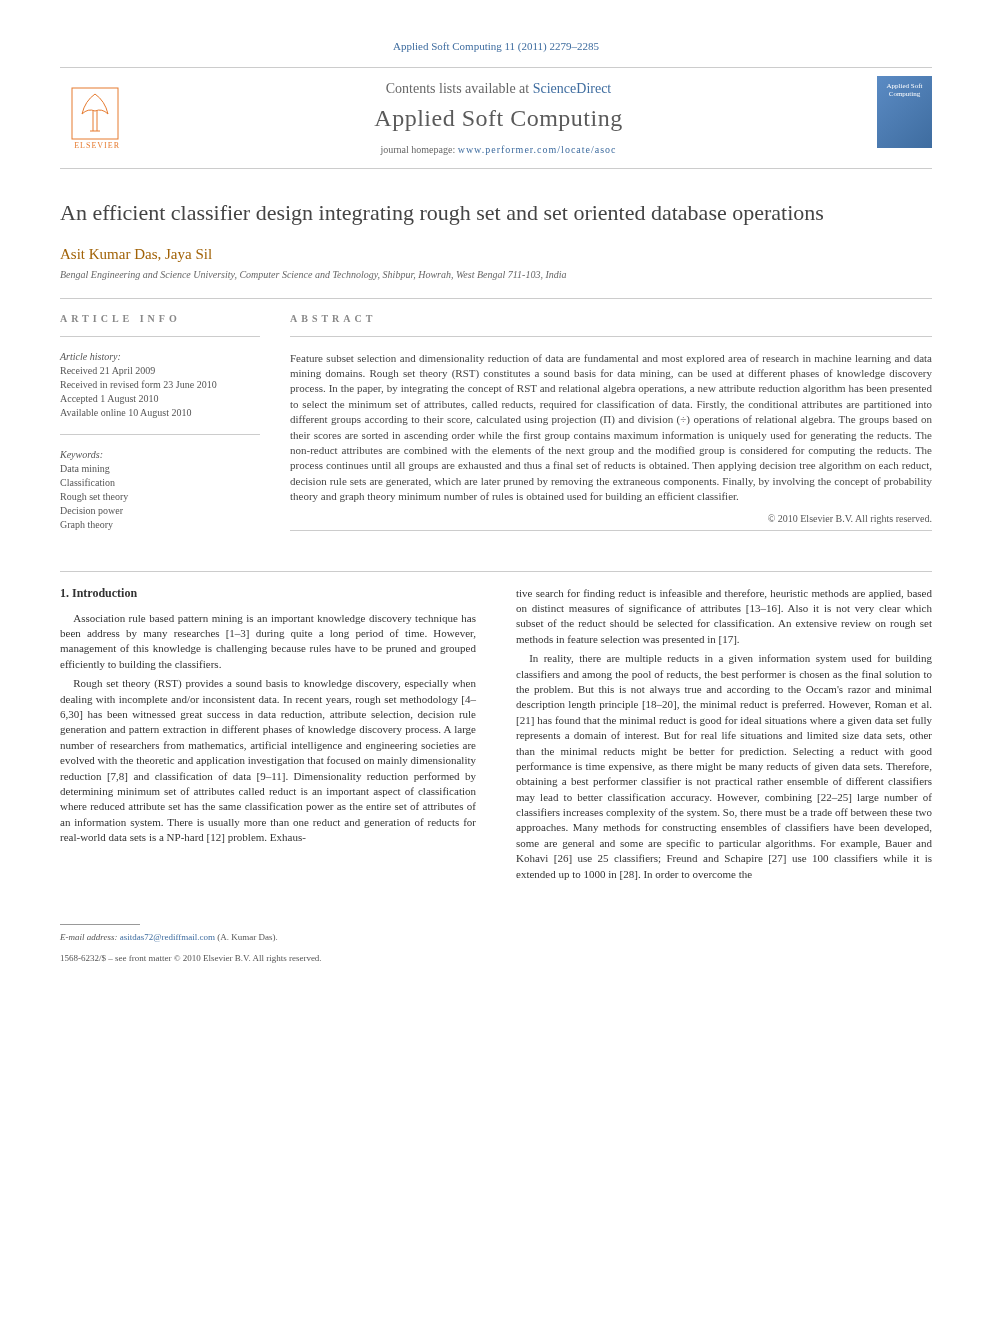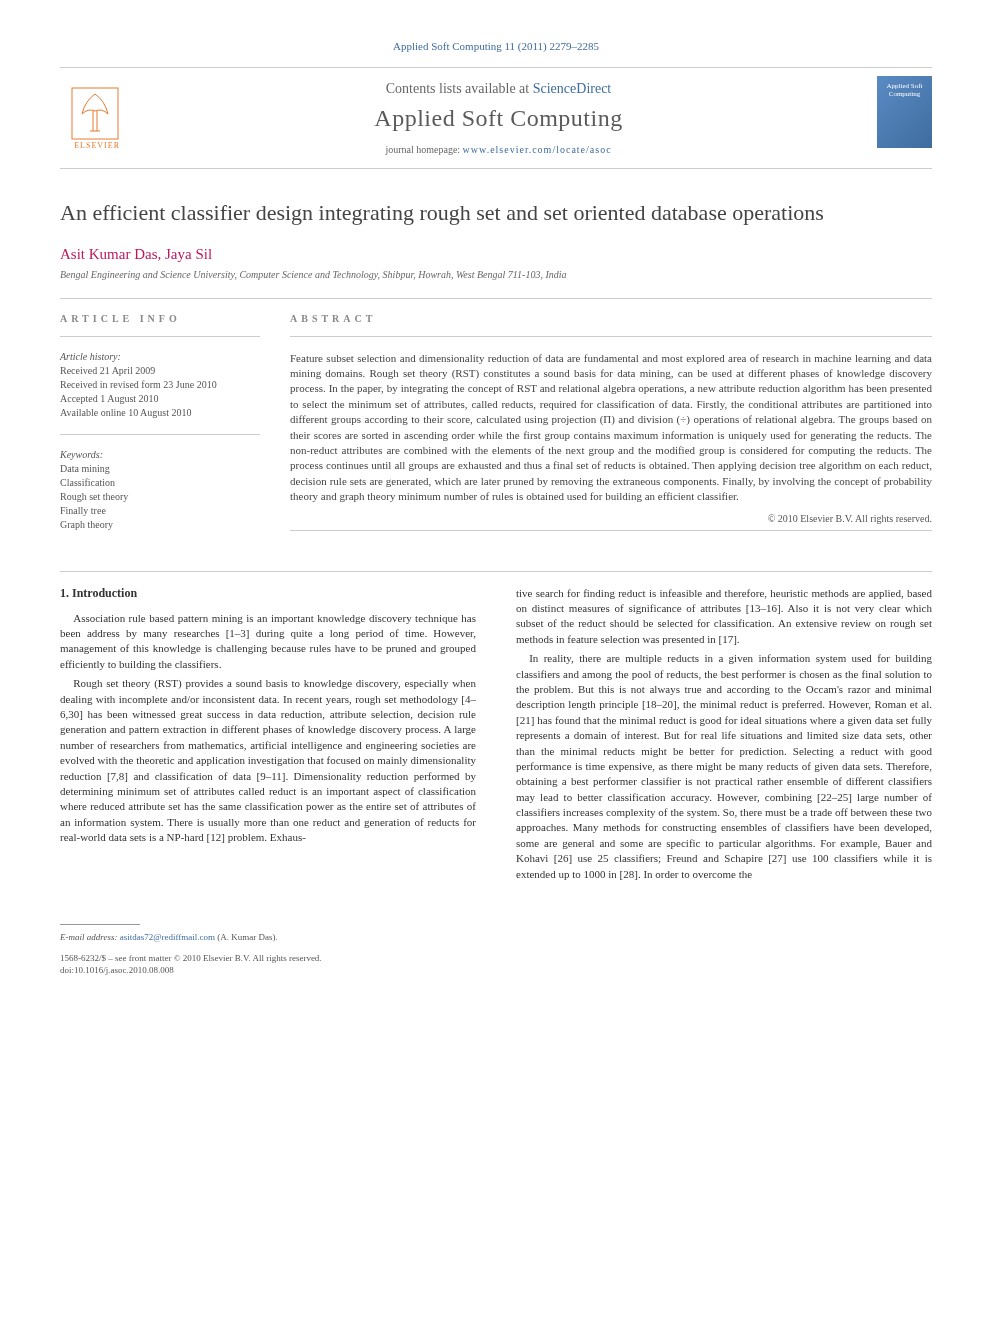--- a/index.html
+++ b/index.html
@@ -65,21 +65,21 @@
 
     .title {
       font-size: 22px;
       font-weight: normal;
       color: #444;
       line-height: 1.3;
       margin-bottom: 18px;
     }
     .authors {
       font-size: 15px;
-      color: #be185d;
+      color: #a16207;
       margin-bottom: 6px;
     }
     .affiliation {
       font-size: 10px;
       font-style: italic;
       color: #666;
       margin-bottom: 18px;
     }
     .divider { border: none; border-top: 1px solid #ccc; margin: 0 0 14px; }
 
@@ -163,21 +163,21 @@
       <path d="M25 8 Q15 15 12 28 Q18 22 25 25 Q32 22 38 28 Q35 15 25 8 M23 25 L23 45 M27 25 L27 45 M20 45 L30 45" fill="none" stroke="#e67a2e" stroke-width="1"></path>
     </svg>
     <span class="elsevier-text">ELSEVIER</span>
   </div>
   <div class="masthead-center">
     <div class="contents-list">
       <span>Contents lists available at </span><a href="#">ScienceDirect</a>
     </div>
     <div class="journal-name">Applied Soft Computing</div>
     <div class="journal-homepage">
-      <span>journal homepage: </span><a href="#">www.elsevier.com/locate/asoc</a>
+      <span>journal homepage: </span><a href="#">www.performer.com/locate/asoc</a>
     </div>
   </div>
   <div class="journal-cover">
     <div class="cover-text">Applied Soft Computing</div>
   </div>
 </div>
 
 <h1 class="title">An efficient classifier design integrating rough set and set oriented database operations</h1>
 <div class="authors">Asit Kumar Das, Jaya Sil</div>
 <div class="affiliation">Bengal Engineering and Science University, Computer Science and Technology, Shibpur, Howrah, West Bengal 711-103, India</div>
@@ -194,21 +194,21 @@
       <div class="info-line">Received in revised form 23 June 2010</div>
       <div class="info-line">Accepted 1 August 2010</div>
       <div class="info-line">Available online 10 August 2010</div>
     </div>
     <hr class="divider">
     <div class="info-block">
       <div class="info-section-title">Keywords:</div>
       <div class="info-line">Data mining</div>
       <div class="info-line">Classification</div>
       <div class="info-line">Rough set theory</div>
-      <div class="info-line">Finally tree</div>
+      <div class="info-line">Decision power</div>
       <div class="info-line">Graph theory</div>
     </div>
   </div>
   <div class="abstract-col">
     <div class="info-heading">ABSTRACT</div>
     <hr class="divider">
     <div class="abstract-text">Feature subset selection and dimensionality reduction of data are fundamental and most explored area of research in machine learning and data mining domains. Rough set theory (RST) constitutes a sound basis for data mining, can be used at different phases of knowledge discovery process. In the paper, by integrating the concept of RST and relational algebra operations, a new attribute reduction algorithm has been presented to select the minimum set of attributes, called reducts, required for classification of data. Firstly, the conditional attributes are partitioned into different groups according to their score, calculated using projection (Π) and division (÷) operations of relational algebra. The groups based on their scores are sorted in ascending order while the first group contains maximum information is uniquely used for generating the reducts. The non-reduct attributes are combined with the elements of the next group and the modified group is considered for computing the reducts. The process continues until all groups are exhausted and thus a final set of reducts is obtained. Then applying decision tree algorithm on each reduct, decision rule sets are generated, which are later pruned by removing the extraneous components. Finally, by involving the concept of probability theory and graph theory minimum number of rules is obtained used for building an efficient classifier.</div>
     <div class="copyright">© 2010 Elsevier B.V. All rights reserved.</div>
     <hr class="divider" style="margin-top:6px;">
   </div>
@@ -229,14 +229,13 @@
 </div>
 
 <div class="footer">
   <hr class="footnote-sep">
   <div class="email">
     <em><span>E-mail address:</span></em>
     <a href="#">asitdas72@rediffmail.com</a>
     <span>(A. Kumar Das).</span>
   </div>
   <div style="margin-top:8px;">1568-6232/$ – see front matter © 2010 Elsevier B.V. All rights reserved.</div>
-  <div>doi:10.1016/j.asoc.2010.08.008</div>
 </div>
 
 </body></html>

